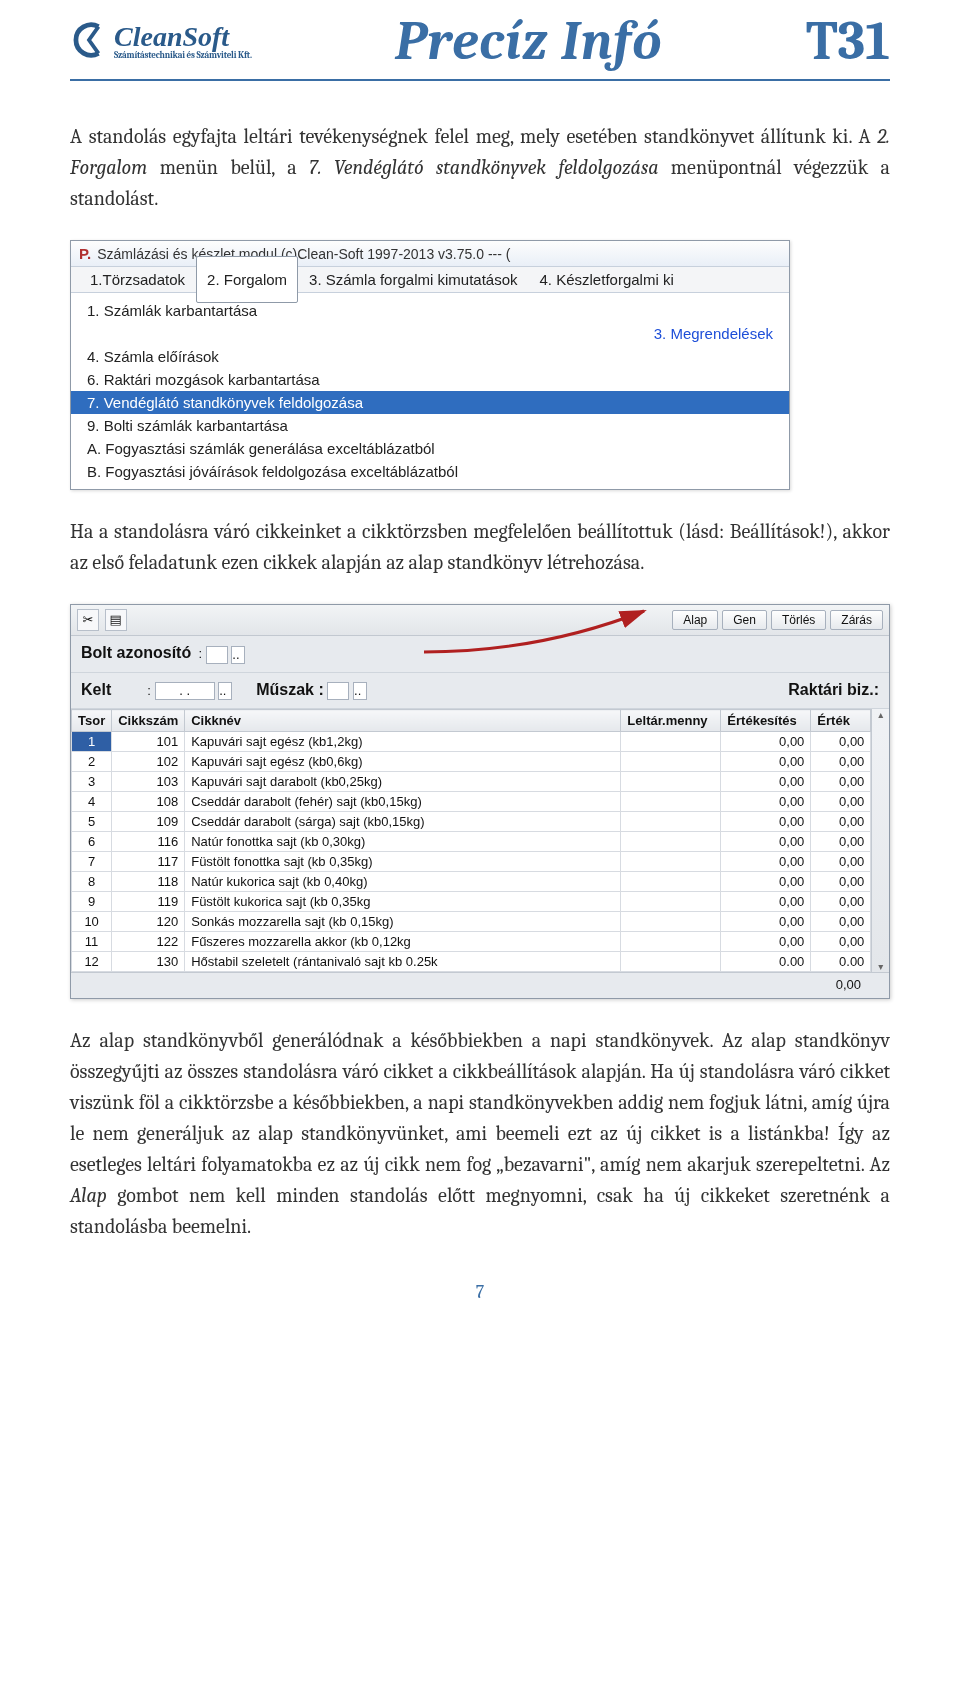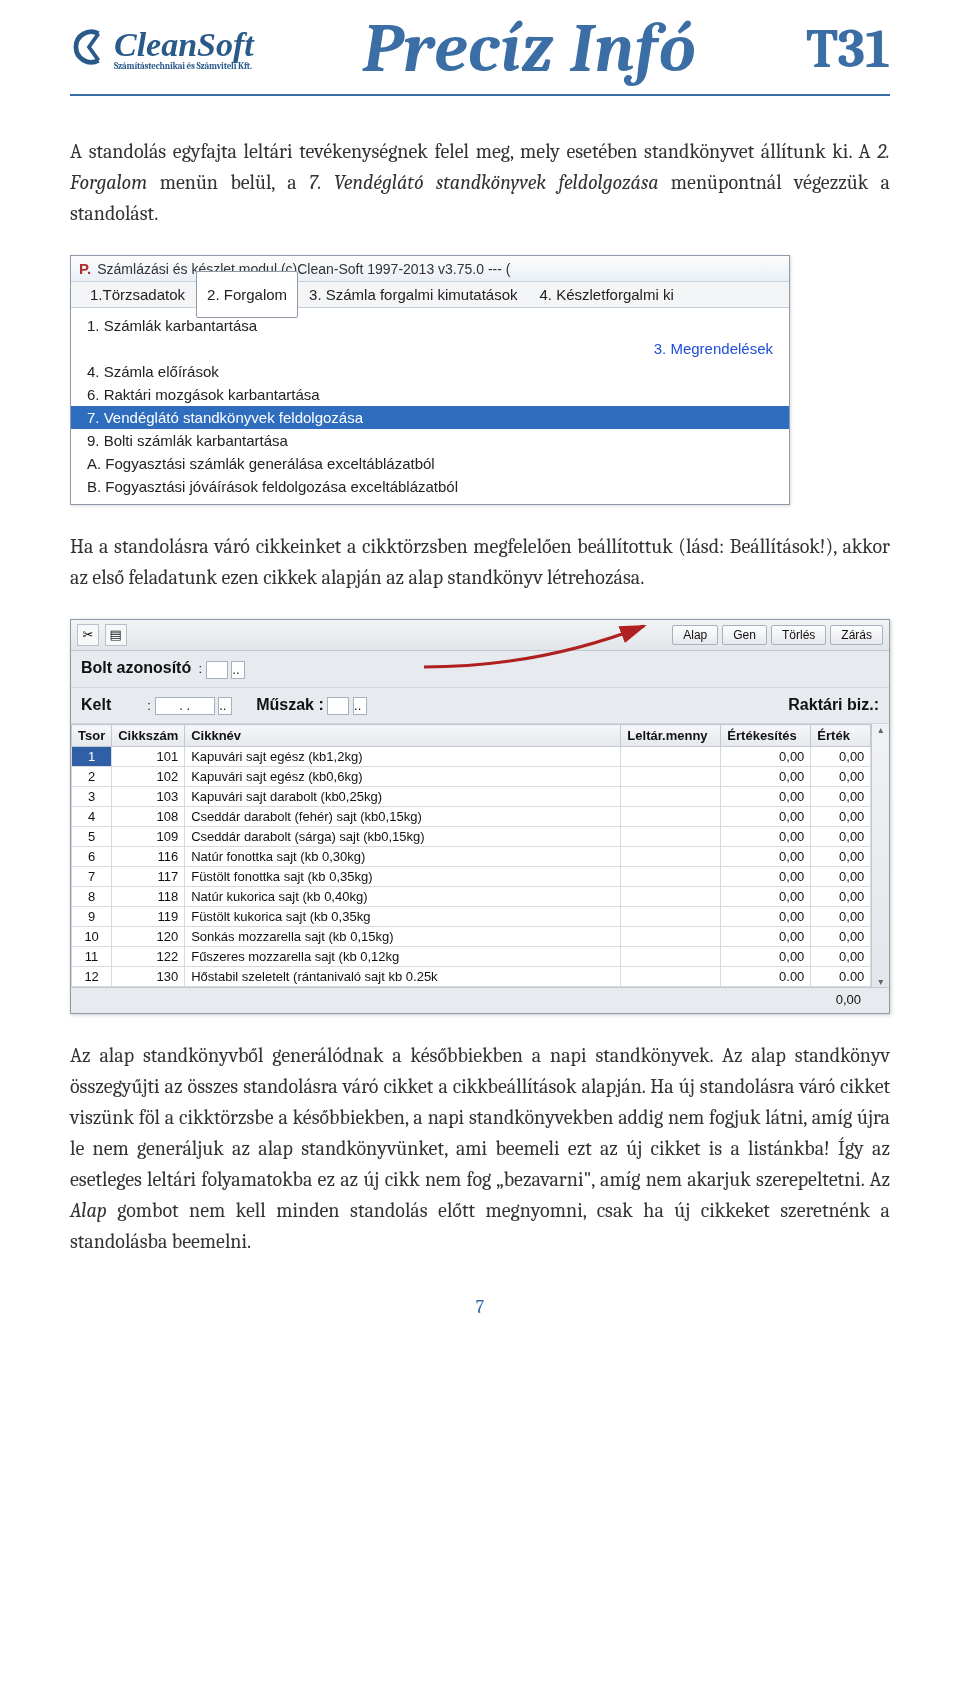--- a/index.html
+++ b/index.html
@@ -22,34 +22,34 @@
     display: flex;
     align-items: center;
     gap: 6px;
   }
   .logo-mark { color: #2a5a8a; }
   .logo-text { display: flex; flex-direction: column; line-height: 1; }
   .logo-name {
     font-family: "Times New Roman", serif;
     font-weight: bold;
     font-style: italic;
-    font-size: 34px;
+    font-size: 28px;
     color: #2a5a8a;
   }
   .logo-sub {
     font-size: 9px;
     color: #2a5a8a;
     font-weight: bold;
     letter-spacing: -0.2px;
   }
   .doc-title {
     font-family: Cambria, "Times New Roman", serif;
     font-style: italic;
     font-weight: bold;
-    font-size: 68px;
+    font-size: 54px;
     color: #3a6ea5;
     letter-spacing: 1px;
   }
   .doc-code {
     font-family: Cambria, "Times New Roman", serif;
     font-weight: bold;
     font-size: 54px;
     color: #3a6ea5;
   }
   .body-text {
@@ -373,21 +373,21 @@
             <td class="c first">10</td>
             <td class="r">120</td>
             <td class="">Sonkás mozzarella sajt (kb 0,15kg)</td>
             <td class="r"></td>
             <td class="r">0,00</td>
             <td class="r">0,00</td>
           </tr>
           <tr>
             <td class="c first">11</td>
             <td class="r">122</td>
-            <td class="">Fűszeres mozzarella sajt (kb 0,12kg</td>
+            <td class="">Fűszeres mozzarella akkor (kb 0,12kg</td>
             <td class="r"></td>
             <td class="r">0,00</td>
             <td class="r">0,00</td>
           </tr>
           <tr>
             <td class="c first">12</td>
             <td class="r">130</td>
             <td class="">Hőstabil szeletelt (rántanivaló sajt kb 0.25k</td>
             <td class="r"></td>
             <td class="r">0.00</td>

